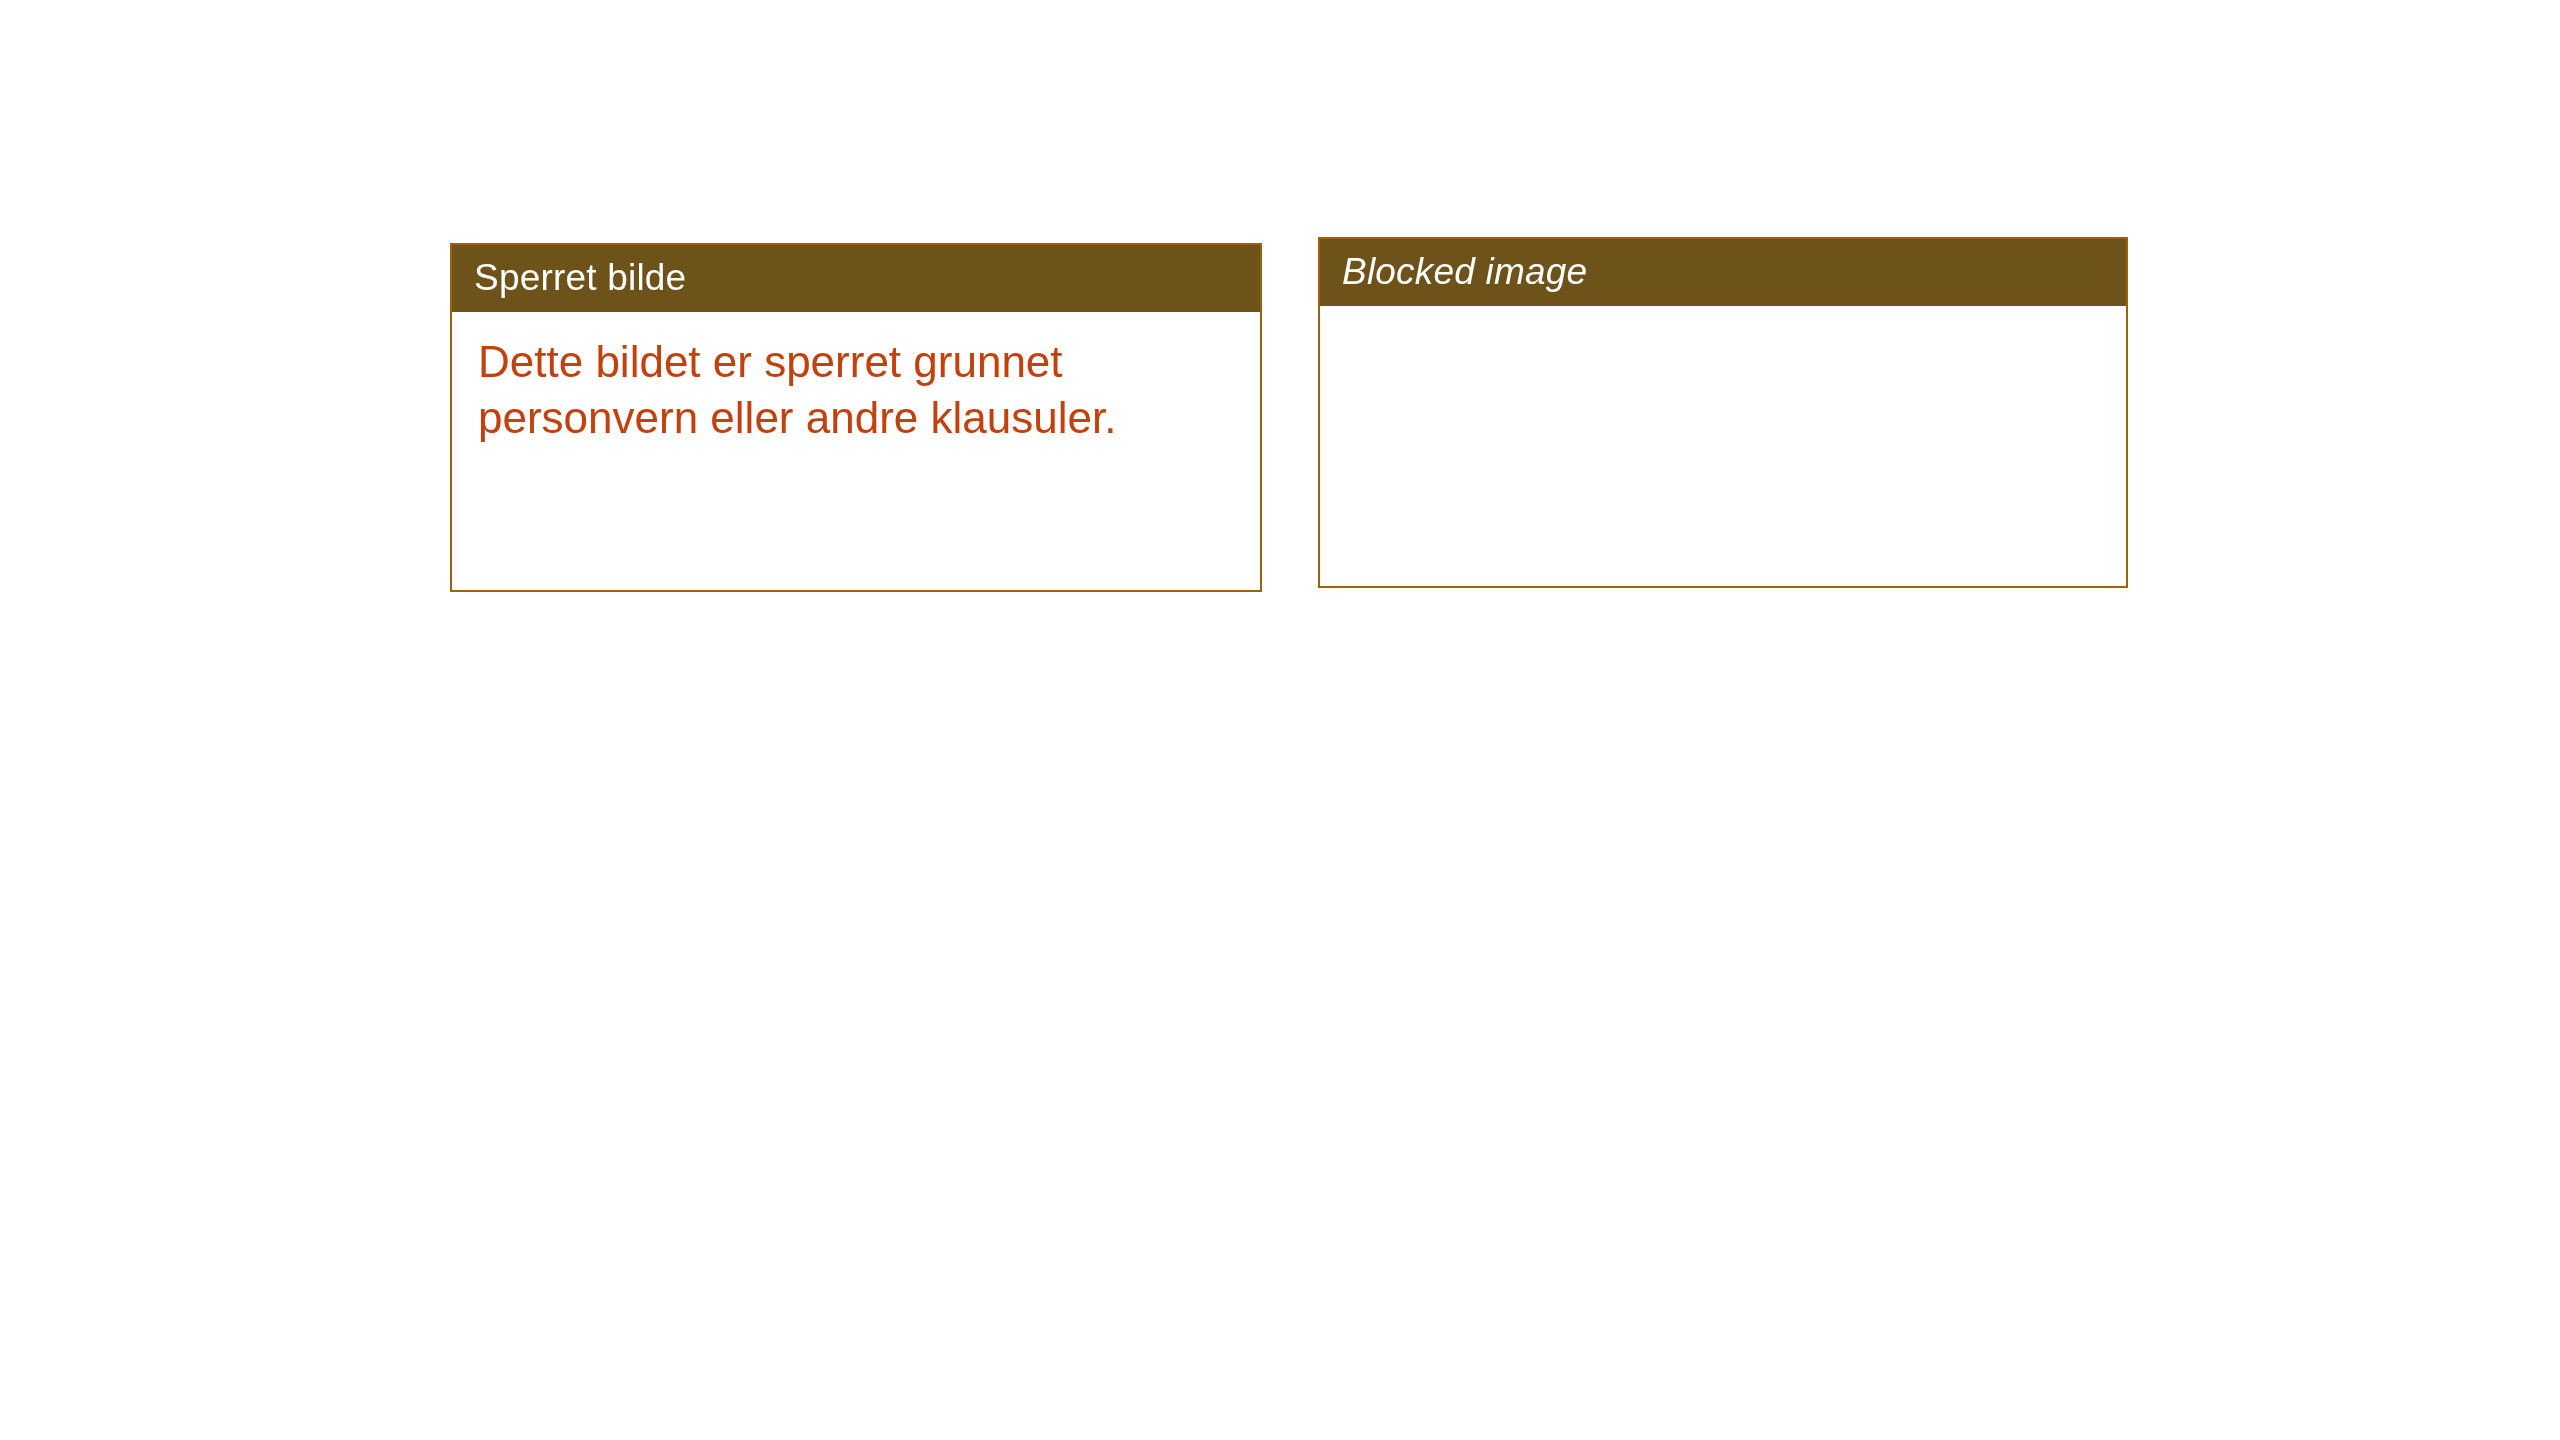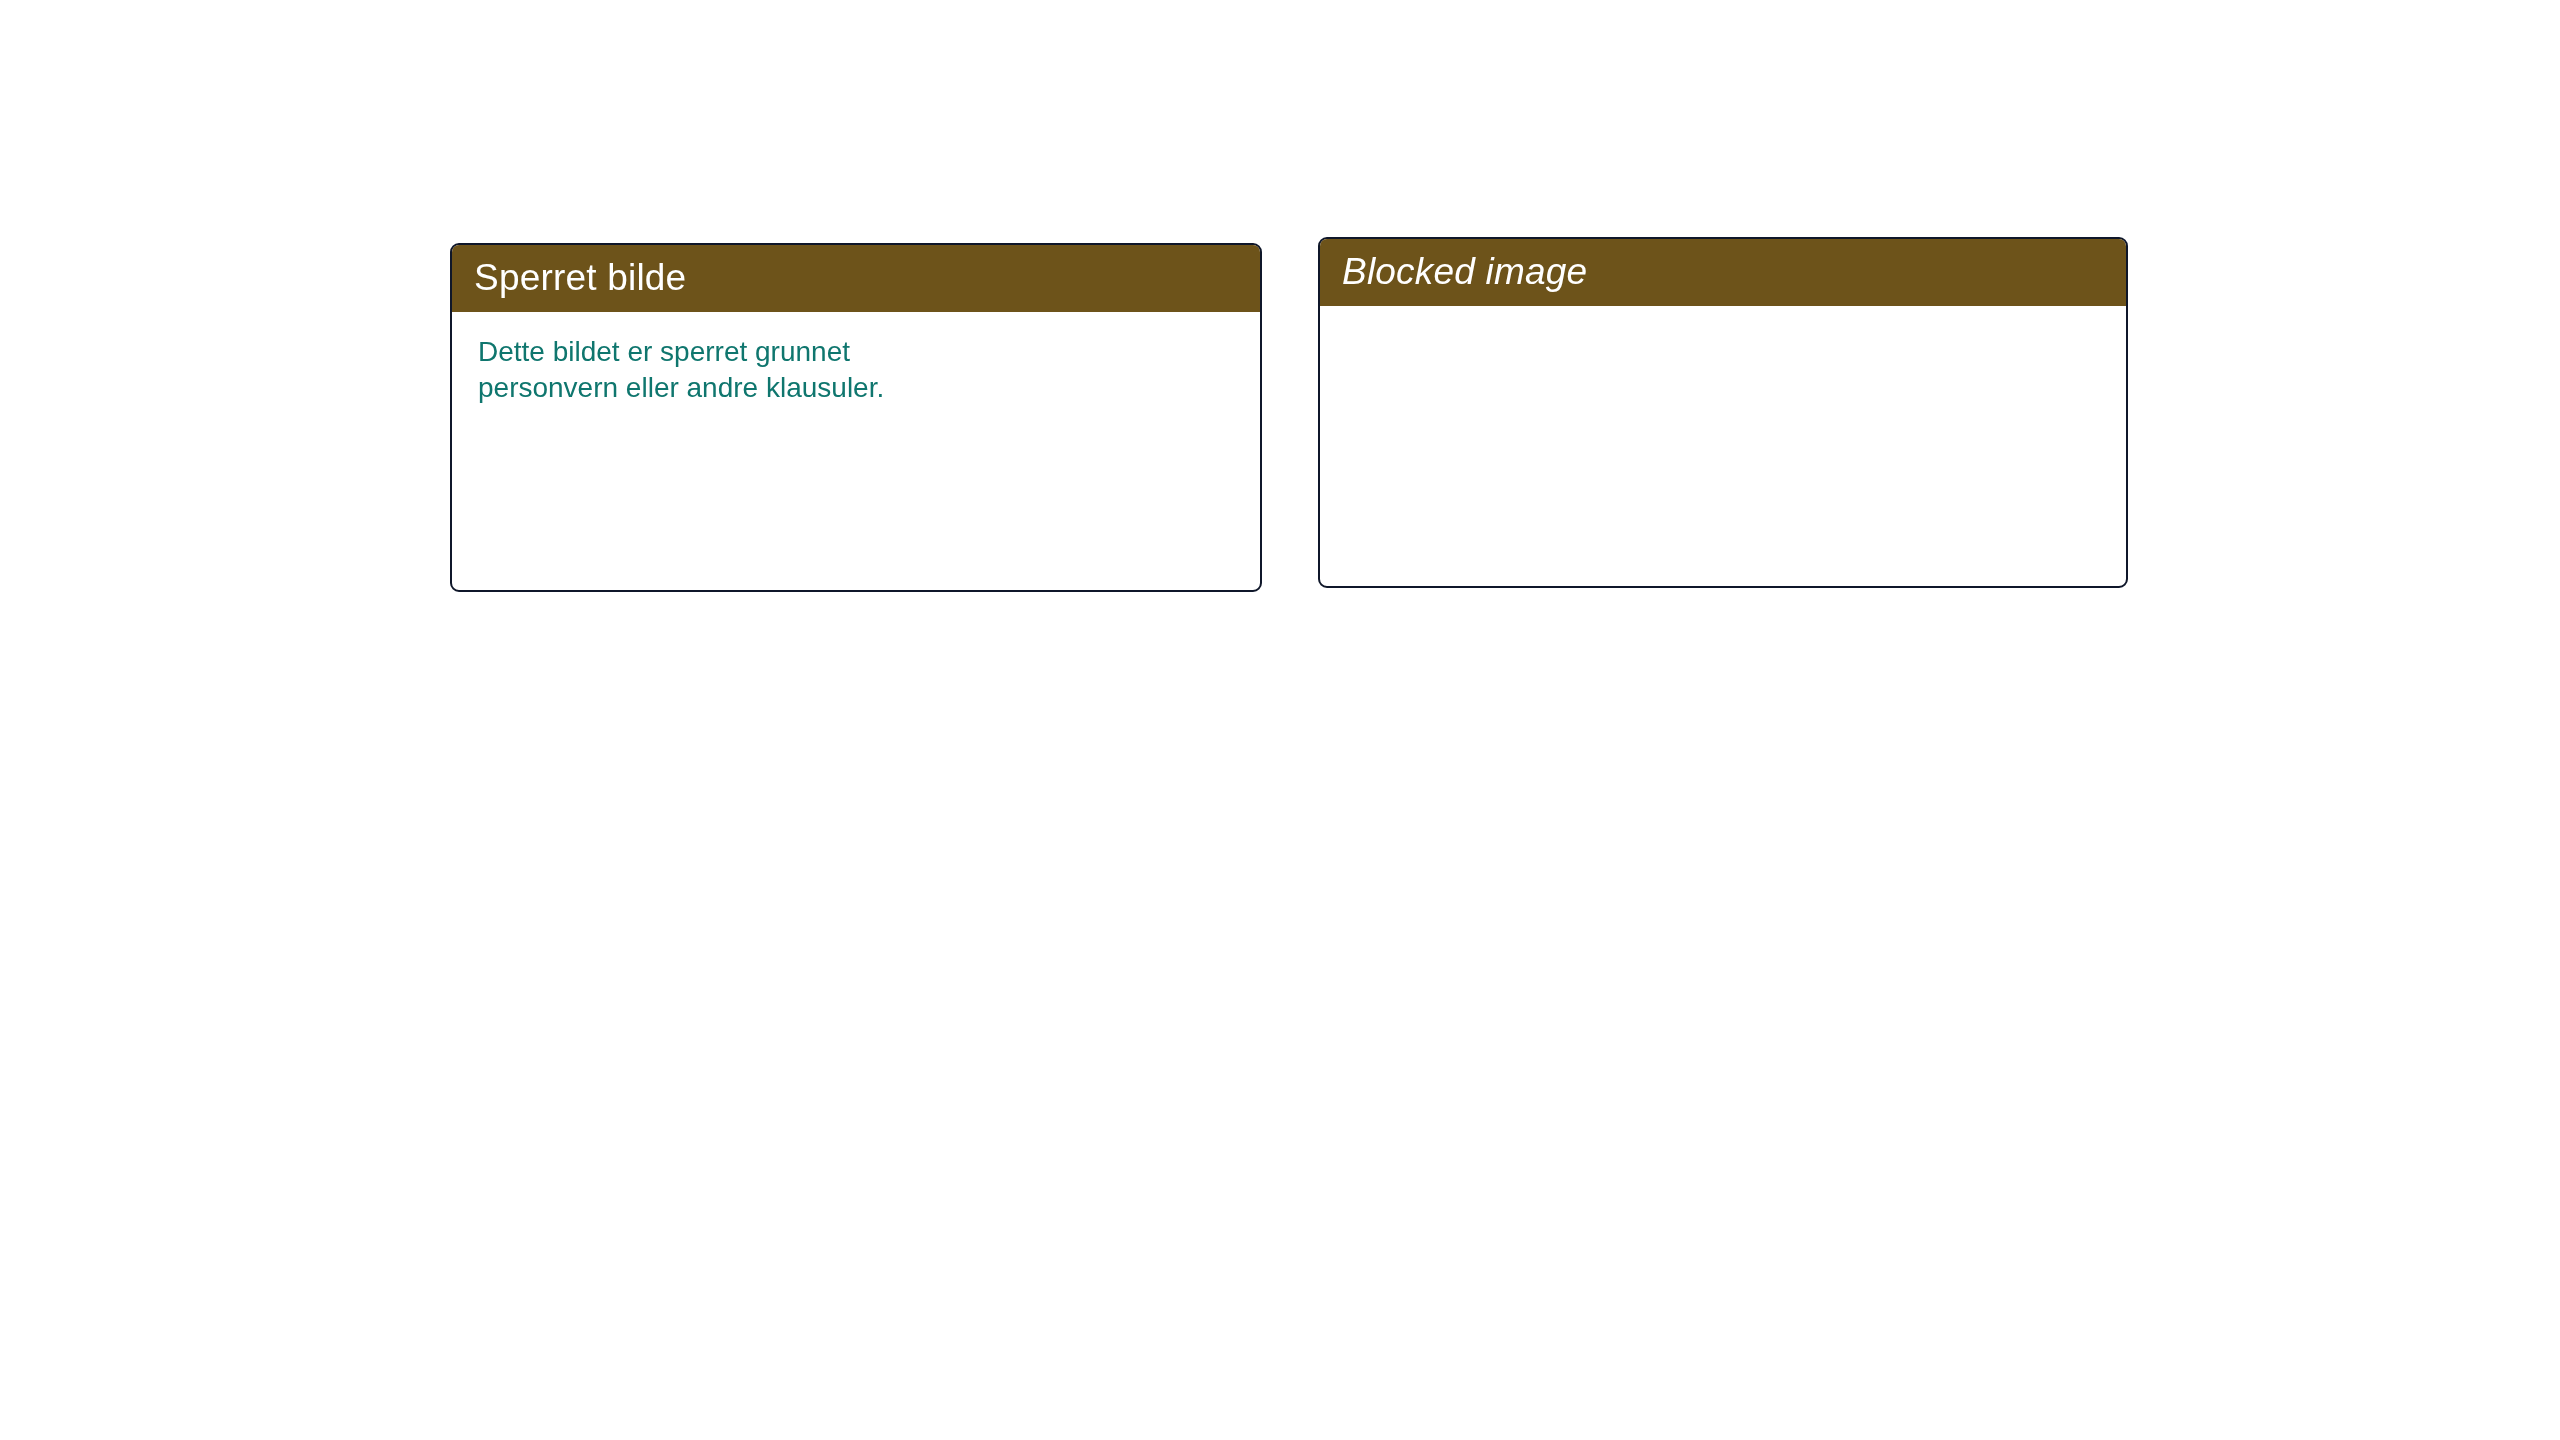--- a/index.html
+++ b/index.html
@@ -16,39 +16,39 @@
   }
   .stage {
     position: relative;
     width: 2560px;
     height: 1440px;
   }
   .notice-card {
     position: absolute;
     box-sizing: border-box;
     background: #ffffff;
-    border: 2px solid #0f172a;
-    border-radius: 9px;
+    border: 2px solid #a16207;
+    border-radius: 0;
     overflow: hidden;
   }
   .card-header {
     box-sizing: border-box;
     background: #6d531a;
     color: #ffffff;
     font-size: 37px;
     line-height: 1;
     padding: 14px 22px 16px 22px;
     white-space: nowrap;
     letter-spacing: 0.2px;
   }
   .card-body {
     box-sizing: border-box;
     padding: 22px 24px 0 26px;
-    color: #0f766e;
-    font-size: 28px;
+    color: #c2410c;
+    font-size: 44px;
     line-height: 1.27;
   }
   .card-body p {
     margin: 0;
     white-space: pre-line;
   }
   
   #card-no {
     left: 450px;
     top: 243px;

